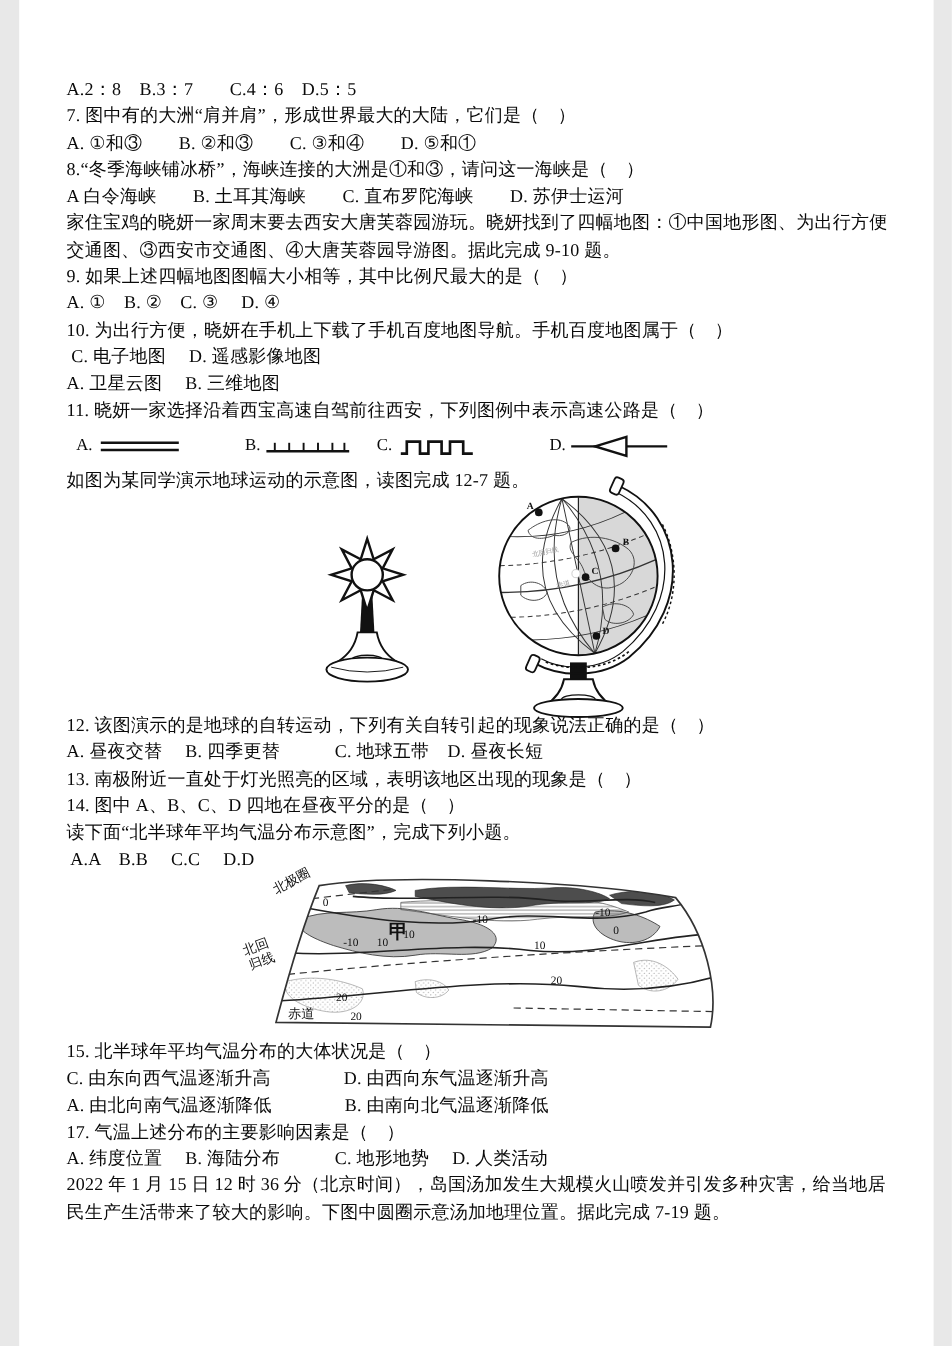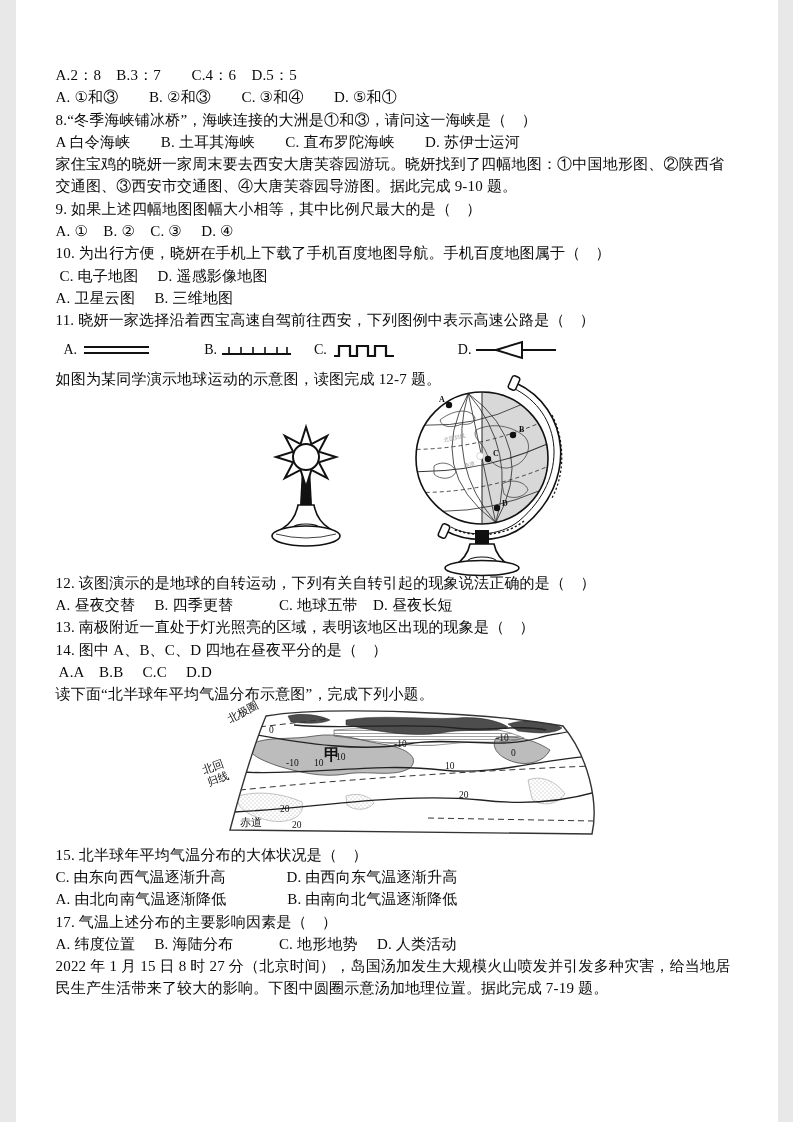--- a/index.html
+++ b/index.html
@@ -45,24 +45,25 @@
   svg{display:block;overflow:visible;}
   .svg-cn{font-family:"Liberation Serif","DejaVu Serif",serif;}
 </style>
 </head>
 <body>
 
 <div class="page">
   <div class="content">
 
     <p class="line">A.2：8　B.3：7　　C.4：6　D.5：5</p>
+    <p class="line">7. 图中有的大洲“肩并肩”，形成世界最大的大陆，它们是（　）</p>
     <p class="line">A. ①和③　　B. ②和③　　C. ③和④　　D. ⑤和①</p>
     <p class="line">8.“冬季海峡铺冰桥”，海峡连接的大洲是①和③，请问这一海峡是（　）</p>
     <p class="line">A 白令海峡　　B. 土耳其海峡　　C. 直布罗陀海峡　　D. 苏伊士运河</p>
-    <p class="line">家住宝鸡的晓妍一家周末要去西安大唐芙蓉园游玩。晓妍找到了四幅地图：①中国地形图、②陕西省</p>
+    <p class="line">家住宝鸡的晓妍一家周末要去西安大唐芙蓉园游玩。晓妍找到了四幅地图：①中国地形图、为出行方便</p>
     <p class="line">交通图、③西安市交通图、④大唐芙蓉园导游图。据此完成 9-10 题。</p>
     <p class="line">9. 如果上述四幅地图图幅大小相等，其中比例尺最大的是（　）</p>
     <p class="line">A. ①　B. ②　C. ③　 D. ④</p>
     <p class="line">10. 为出行方便，晓妍在手机上下载了手机百度地图导航。手机百度地图属于（　）</p>
     <p class="line"> C. 电子地图　 D. 遥感影像地图</p>
     <p class="line">A. 卫星云图　 B. 三维地图</p>
     <p class="line">11. 晓妍一家选择沿着西宝高速自驾前往西安，下列图例中表示高速公路是（　）</p>
 
     <div class="legend-row">
       <span class="leg-item leg-a">
@@ -180,22 +181,22 @@
           <rect x="104" y="-4" width="8" height="14" rx="2.5" fill="#fff" stroke="#111" stroke-width="1.5" transform="rotate(24 108 3)"></rect>
           <rect x="34" y="144" width="8" height="14" rx="2.5" fill="#fff" stroke="#111" stroke-width="1.5" transform="rotate(24 38 151)"></rect>
         </g>
       </svg>
     </div>
 
     <p class="line">12. 该图演示的是地球的自转运动，下列有关自转引起的现象说法正确的是（　）</p>
     <p class="line">A. 昼夜交替　 B. 四季更替　　　C. 地球五带　D. 昼夜长短</p>
     <p class="line">13. 南极附近一直处于灯光照亮的区域，表明该地区出现的现象是（　）</p>
     <p class="line">14. 图中 A、B、C、D 四地在昼夜平分的是（　）</p>
+    <p class="line">读下面“北半球年平均气温分布示意图”，完成下列小题。</p>
     <p class="line"> A.A　B.B　 C.C　 D.D</p>
-    <p class="line">读下面“北半球年平均气温分布示意图”，完成下列小题。</p>
 
     <div class="fig fig-map">
       <svg class="map-svg" width="432" height="136" viewBox="0 0 432 136">
         <defs>
           <pattern id="hatch" width="4" height="3" patternUnits="userSpaceOnUse">
             <path d="M0,1.5 H4" stroke="#777" stroke-width="0.7"></path>
           </pattern>
           <pattern id="dots" width="4" height="4" patternUnits="userSpaceOnUse">
             <circle cx="1" cy="1" r="0.5" fill="#999"></circle>
               <circle cx="3" cy="3" r="0.5" fill="#999"></circle>
@@ -261,17 +262,17 @@
           <text x="96" y="120">20</text>
         </g>
       </svg>
     </div>
 
     <p class="line">15. 北半球年平均气温分布的大体状况是（　）</p>
     <p class="line">C. 由东向西气温逐渐升高　　　　D. 由西向东气温逐渐升高</p>
     <p class="line">A. 由北向南气温逐渐降低　　　　B. 由南向北气温逐渐降低</p>
     <p class="line">17. 气温上述分布的主要影响因素是（　）</p>
     <p class="line">A. 纬度位置　 B. 海陆分布　　　C. 地形地势　 D. 人类活动</p>
-    <p class="line">2022 年 1 月 15 日 8 时 27 分（北京时间），岛国汤加发生大规模火山喷发并引发多种灾害，给当地居</p>
+    <p class="line">2022 年 1 月 15 日 12 时 36 分（北京时间），岛国汤加发生大规模火山喷发并引发多种灾害，给当地居</p>
     <p class="line">民生产生活带来了较大的影响。下图中圆圈示意汤加地理位置。据此完成 7-19 题。</p>
 
   </div>
 </div>
 
 </body></html>

